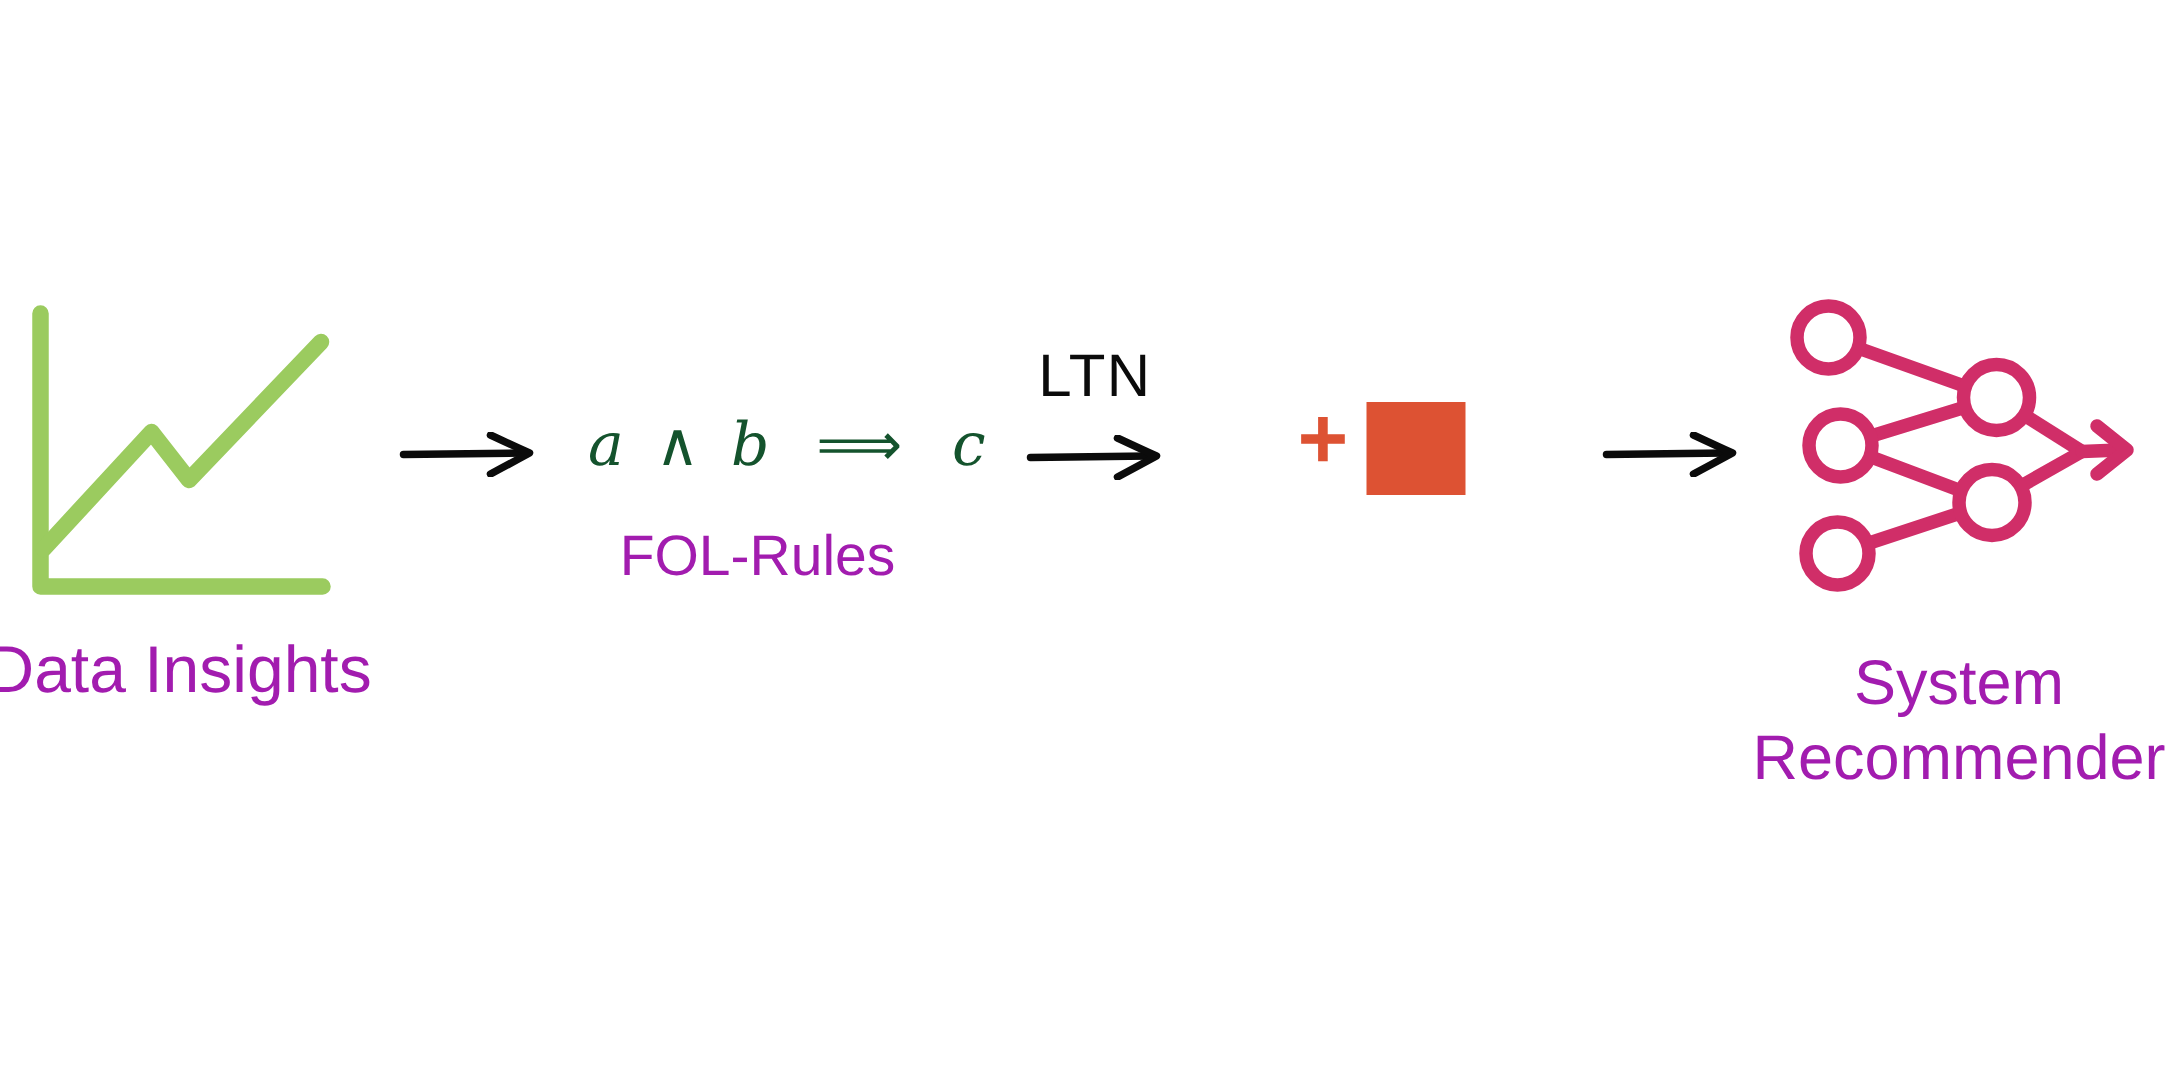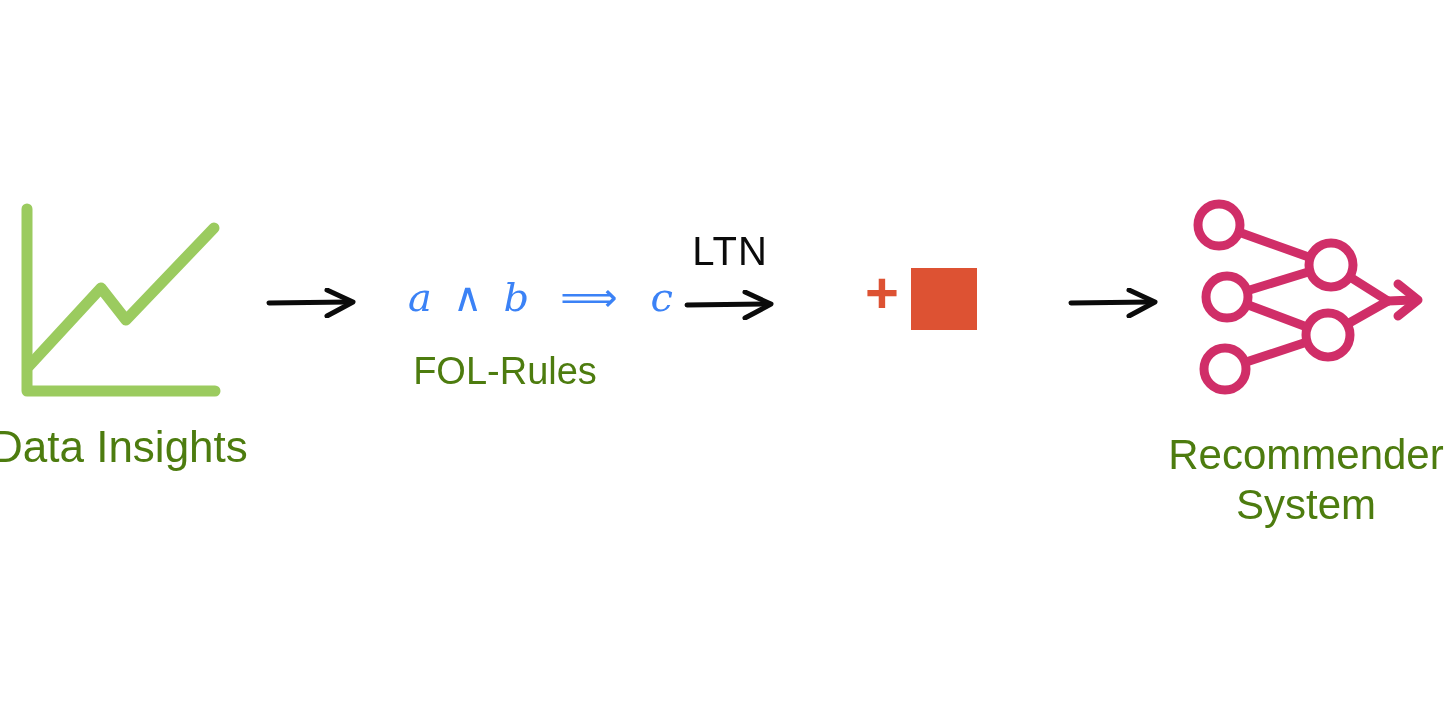--- a/index.html
+++ b/index.html
@@ -13,21 +13,21 @@
     width: 1454px;
     height: 727px;
     background: #ffffff;
     overflow: hidden;
   }
   .abs { position: absolute; }
 
   
   .stage-label {
     position: absolute;
-    color: #4d7c0f;
+    color: #a21caf;
     font-size: 38px;
     line-height: 1.15;
     text-align: center;
     white-space: nowrap;
   }
 
   
   #data-insights-icon { left: 12px; top: 200px; }
   #data-insights-label {
     left: -9px; top: 422px;
@@ -36,23 +36,23 @@
   }
 
   
   .flow-arrow { position: absolute; width: 92px; height: 30px; }
   #flow-arrow-1 { left: 266px; top: 288px; }
   #flow-arrow-2 { left: 684px; top: 290px; }
   #flow-arrow-3 { left: 1068px; top: 288px; }
 
   
   #fol-formula {
-    left: 408px; top: 274px;
+    left: 392px; top: 274px;
     width: 250px;
-    color: #3b82f6;
+    color: #14532d;
     font-size: 40px;
     line-height: 46px;
     text-align: center;
     white-space: nowrap;
   }
   .f-var  { font-family: "DejaVu Serif", serif; font-style: italic; }
   .f-op   { font-family: "DejaVu Sans", sans-serif; margin: 0 10px; }
   .f-implies { font-family: "DejaVu Sans", sans-serif; margin: 0 22px 0 20px; }
   #fol-label { left: 385px; top: 350px; width: 240px; }
 
@@ -148,17 +148,17 @@
 
     <g stroke="#d02e68" stroke-width="9" fill="#ffffff">
       <circle cx="34" cy="32" r="21"></circle>
       <circle cx="42" cy="104" r="21"></circle>
       <circle cx="40" cy="176" r="21"></circle>
       <circle cx="146" cy="72" r="22"></circle>
       <circle cx="143" cy="142" r="22"></circle>
     </g>
   </svg>
   <div id="recommender-label" class="stage-label">
+    <div>System</div>
     <div>Recommender</div>
-    <div>System</div>
   </div>
 
 </div>
 
 </body></html>

